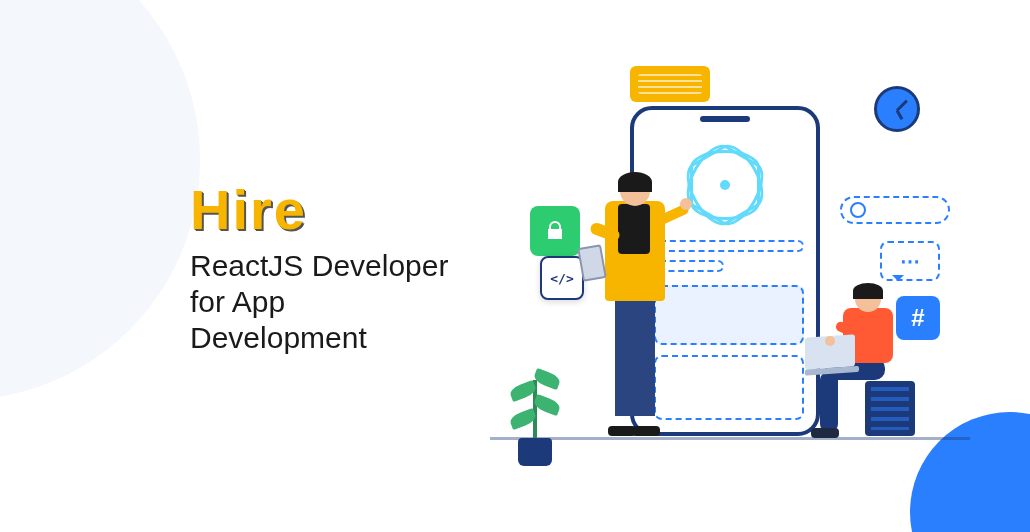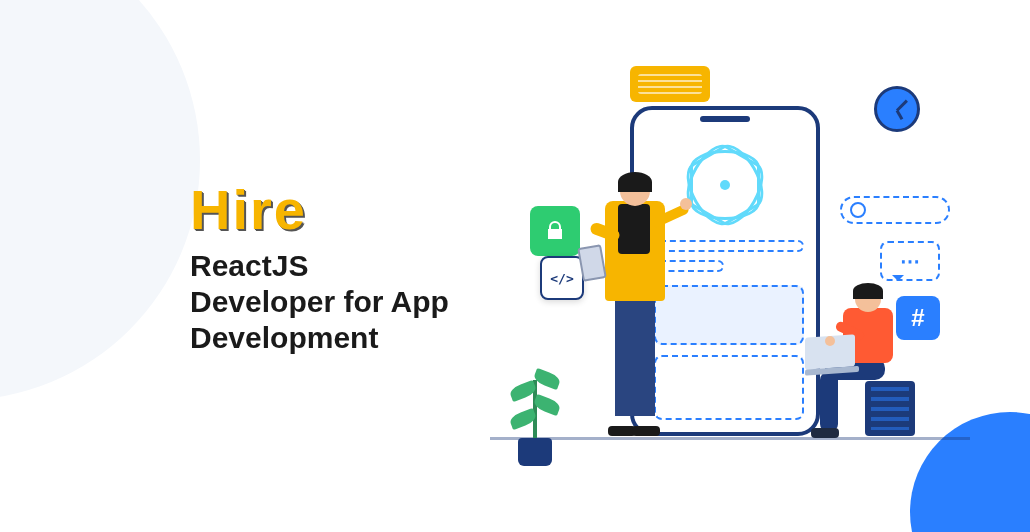--- a/index.html
+++ b/index.html
@@ -47,21 +47,21 @@
 .hire {
   font-size: 56px;
   font-weight: 800;
   color: #f7b500;
   letter-spacing: 2px;
   text-shadow: 1px 1px 0 #555, 2px 2px 0 #555;
   margin-bottom: 6px;
 }
 .subtitle {
   font-size: 30px;
-  font-weight: 700;
+  font-weight: 400;
   color: #1a1a1a;
   line-height: 1.2;
   max-width: 260px;
 }
 .illustration {
   position: relative;
   width: 480px;
   height: 420px;
   flex: 0 0 auto;
 }

